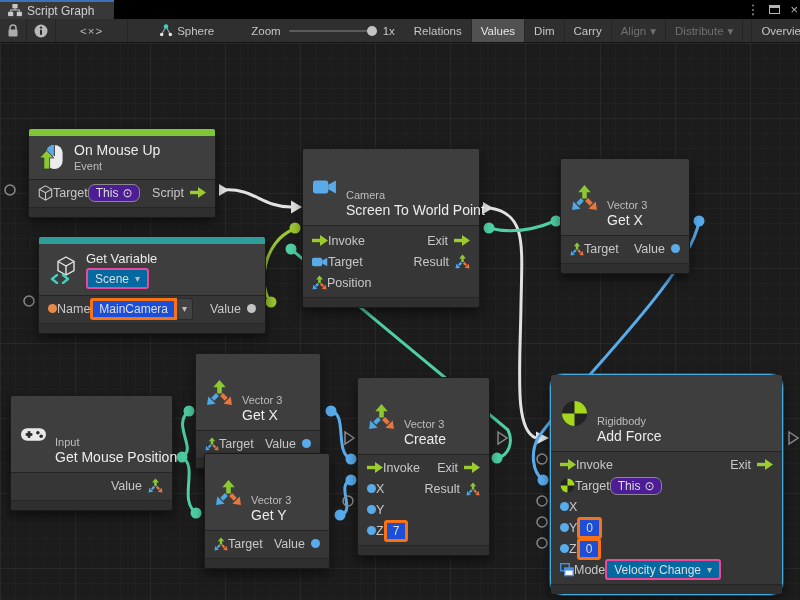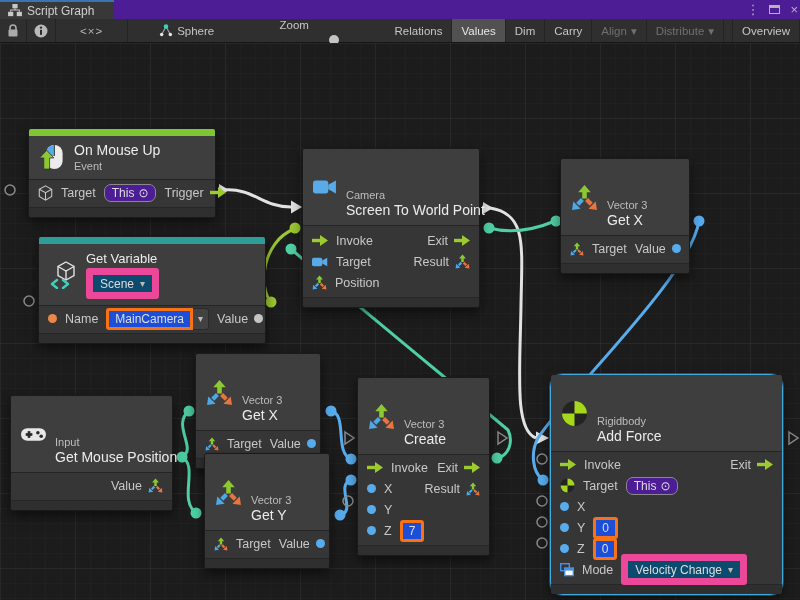--- a/index.html
+++ b/index.html
@@ -1,20 +1,20 @@
 <!DOCTYPE html>
 <html><head>
 <meta charset="utf-8">
 <style>
   * { box-sizing: border-box; margin: 0; padding: 0; }
   html,body { width:800px; height:600px; overflow:hidden; background:#1C1C1C;
     font-family:"Liberation Sans", sans-serif; -webkit-font-smoothing:antialiased; }
 
   
-  .tabbar { position:absolute; left:0; top:0; width:800px; height:19px; background:#4c1d95; }
+  .tabbar { position:absolute; left:0; top:0; width:800px; height:19px; background:#000000; }
   .tab { position:absolute; left:0; top:0; height:19px; width:114px; background:#383838;
     border-top:2px solid #3C72B8; display:flex; align-items:center; gap:5px; padding:0 8px;
     color:#CFCFCF; font-size:12px; }
   .winctl { position:absolute; top:0; right:2px; height:19px; display:flex; align-items:center; gap:10px;
     color:#B5B5B5; font-size:13px; }
   .maxbox { width:11px; height:9px; border:1.5px solid #B5B5B5; border-top-width:3px; }
 
   .toolbar { position:absolute; left:0; top:19px; width:800px; height:24px; background:#2F2F2F;
     border-bottom:1px solid #151515; display:flex; align-items:stretch; color:#C6C6C6; font-size:11.5px; }
   .tbtn { display:flex; align-items:center; padding:0 9px; border-right:1px solid #242424; gap:4px; }
@@ -45,31 +45,31 @@
   .node.selected { border:1px solid #46A9DC; box-shadow:0 0 0 1px rgba(70,169,220,.35), 0 5px 12px rgba(0,0,0,.5); }
   .nbar { height:7px; border-radius:2px 2px 0 0; }
   .nhead { background:#3E3E3E; display:flex; align-items:center; gap:9px; padding:6px 10px;
     border-bottom:1px solid #242424; border-radius:2px 2px 0 0; }
   .ncol { display:flex; flex-direction:column; gap:1px; }
   .ncat { font-size:11px; color:#BDBDBD; line-height:12px;margin-top:34px; }
   .ntitle { font-size:14px; color:#ECECEC; line-height:17px; white-space:nowrap; }
   .nsub { font-size:11px; color:#BDBDBD; line-height:13px; }
   .nbody { padding:2px 0 4px 0; }
   .nbody.pt4 { padding-top:4px; }
-  .nrow { height:21px; display:flex; align-items:center; gap:8px; padding:0 9px; font-size:12.5px; white-space:nowrap;text-align:right; }
+  .nrow { height:21px; display:flex; align-items:center; gap:0; padding:0 9px; font-size:12.5px; white-space:nowrap;text-align:right; }
   .nrow .rgt { margin-left:auto; display:flex; align-items:center; gap:6px; }
   .nfoot { height:10px; background:#2F2F2F; border-top:1px solid #262626; border-radius:0 0 2px 2px; }
 
   .dot { width:9px; height:9px; border-radius:50%; flex:0 0 auto; }
   .dot.blue { background:#58ACEC; } .dot.orange { background:#E8894A; } .dot.gray { background:#C4C4C4; }
 
   .pill { display:inline-flex; align-items:center; gap:4px; border:1px solid #8A8A8A; border-radius:7px;
     background:#4c1d95; padding:1px 7px; font-size:12px; color:#DDD; }
   .field { background:#1d4ed8; border:3px solid #f97316; border-radius:3px; padding:1px 6px; font-size:12px; color:#DDD; }
-  .dd { background:#0c4a6e; border:7px solid #ec4899; border-radius:3px; padding:1.5px 7px; font-size:12px;
+  .dd { background:#0369a1; border:2px solid #ec4899; border-radius:3px; padding:1.5px 7px; font-size:12px;
     color:#DDD; display:inline-flex; align-items:center; gap:6px; }
   .dd .arr, .ddbtn { color:#BBB; font-size:10px; }
   .combo { display:inline-flex; align-items:stretch; }
   .combo .field { border-radius:3px 0 0 3px; }
   .combo .ddbtn { background:#424242; border:1px solid #2A2A2A; border-left:none; border-radius:0 3px 3px 0;
     display:flex; align-items:center; padding:0 5px; }
 
   .icon { flex:0 0 auto; display:inline-flex; }
 </style>
 </head>
@@ -119,21 +119,21 @@
     <span class="icon">
       <svg width="14" height="13" viewBox="0 0 16 15">
         <path d="M8 3 L3 12 M8 3 L13 12" stroke="#9AA6AC" stroke-width="1.3"></path>
         <circle cx="8" cy="3" r="2.6" fill="#3FD0BE"></circle>
         <circle cx="3" cy="12" r="2" fill="#E6E6E6"></circle>
         <circle cx="13" cy="12" r="2" fill="#E6E6E6"></circle>
       </svg>
     </span>
     <span>Sphere</span>
   </div>
-  <div class="zoomwrap" style="margin-left:18px;flex-direction:column;">
+  <div class="zoomwrap" style="margin-left:18px;">
     <span>Zoom</span>
     <span class="ztrack">
         <span class="zknob"></span>
       </span>
     <span>1x</span>
   </div>
   <div class="tb-spacer"></div>
   <div class="tbtn">
       <span>Relations</span>
     </div>
@@ -253,21 +253,21 @@
           <polyline points="1,4.8 8,8.6 15,4.8"></polyline>
             <line x1="8" y1="8.6" x2="8" y2="17"></line>
         </svg>
       </span>
       <span>Target</span>
       <span class="pill">
         <span>This</span>
         <span>⊙</span>
       </span>
       <span class="rgt">
-        <span>Trigger</span>
+        <span>Script</span>
         <span class="icon">
           <svg width="16" height="11" viewBox="0 0 16 11">
               <rect x="0" y="3.8" width="9" height="3.4" fill="#9CCB2F"></rect>
               <polygon points="8,0 16,5.5 8,11" fill="#9CCB2F"></polygon>
             </svg>
         </span>
       </span>
     </div>
   </div>
   <div class="nfoot"></div>

